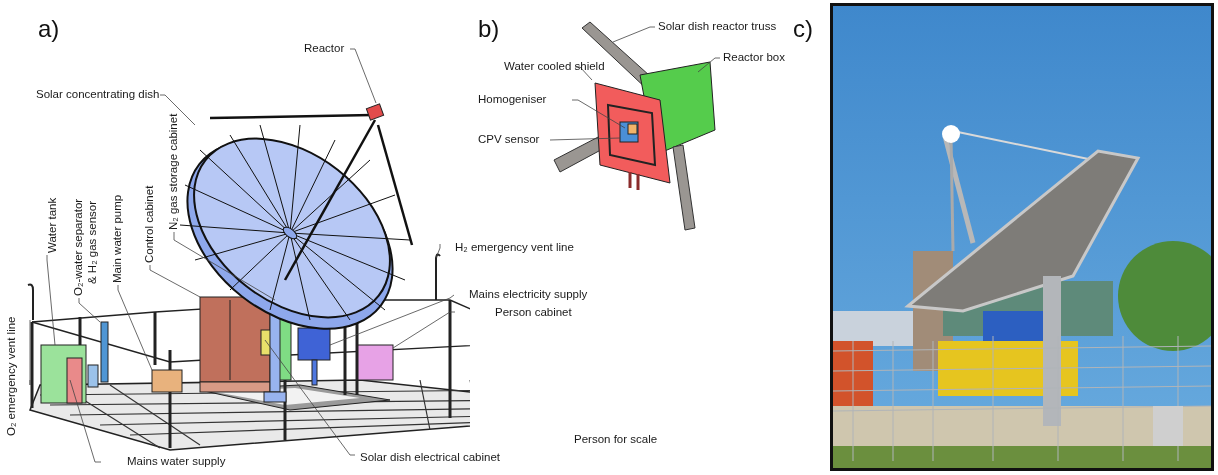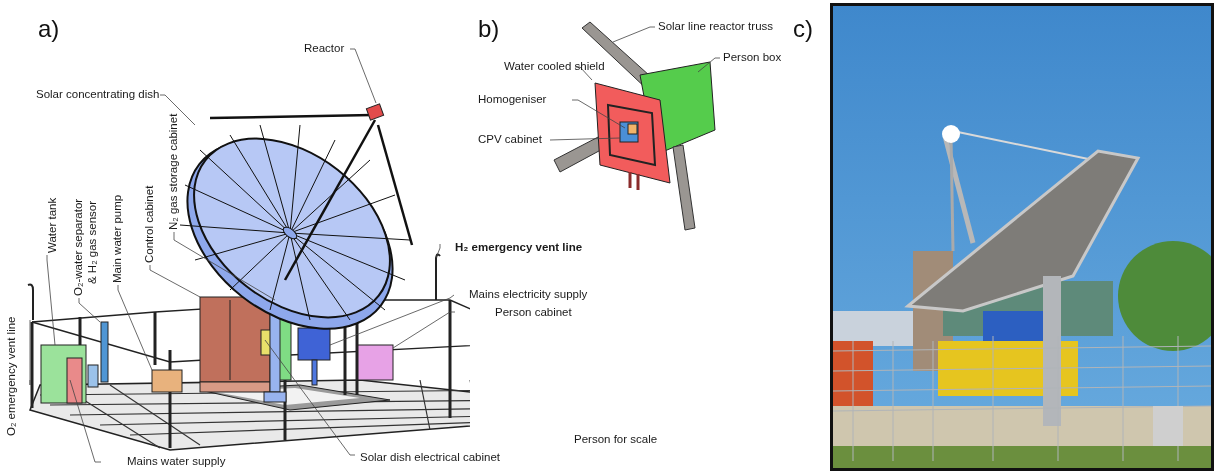--- a/index.html
+++ b/index.html
@@ -133,21 +133,21 @@
 
   <span class="panel-letter" style="left:38px;top:15px;">a)</span>
   <span class="lbl" style="left:304px;top:43px;">Reactor</span>
   <span class="lbl" style="left:36px;top:89px;">Solar concentrating dish</span>
   <span class="vlbl" style="left:47px;top:253px;">Water tank</span>
   <span class="vlbl" style="left:73px;top:296px;">O₂-water separator</span>
   <span class="vlbl" style="left:87px;top:284px;">&amp; H₂ gas sensor</span>
   <span class="vlbl" style="left:112px;top:283px;">Main water pump</span>
   <span class="vlbl" style="left:144px;top:263px;">Control cabinet</span>
   <span class="vlbl" style="left:168px;top:230px;">N₂ gas storage cabinet</span>
-  <span class="lbl" style="left:455px;top:242px;font-weight:bold;">H₂ emergency vent line</span>
+  <span class="lbl" style="left:455px;top:242px;">H₂ emergency vent line</span>
   <span class="lbl" style="left:460px;top:289px;padding-left:9px;">Mains electricity supply</span>
   <span class="lbl" style="left:495px;top:307px;">Person cabinet</span>
   <span class="vlbl" style="left:6px;top:436px;">O₂ emergency vent line</span>
   <span class="lbl" style="left:127px;top:456px;text-align:right;">Mains water supply</span>
   <span class="lbl" style="left:360px;top:452px;">Solar dish electrical cabinet</span>
   <span class="lbl" style="left:530px;top:434px;padding-left:44px;">Person for scale</span>
 </div>
 
 <div class="panel" style="left:470px;width:360px;height:240px;">
   <svg width="360" height="240">
@@ -163,25 +163,25 @@
     <line x1="168" y1="174" x2="168" y2="190" stroke="#8b2b2b" stroke-width="3"></line>
     <g stroke="#444" stroke-width="0.8" fill="none">
       <polyline points="185,27 180,27 143,42"></polyline>
       <polyline points="250,58 245,58 228,72"></polyline>
       <polyline points="105,67 110,67 122,80"></polyline>
       <polyline points="102,100 108,100 155,128"></polyline>
       <polyline points="80,140 150,138"></polyline>
     </g>
   </svg>
   <span class="panel-letter" style="left:8px;top:15px;">b)</span>
-  <span class="lbl" style="left:188px;top:21px;">Solar line reactor truss</span>
-  <span class="lbl" style="left:253px;top:52px;">Person box</span>
+  <span class="lbl" style="left:188px;top:21px;">Solar dish reactor truss</span>
+  <span class="lbl" style="left:253px;top:52px;">Reactor box</span>
   <span class="lbl" style="left:-2px;top:61px;margin-left:36px;">Water cooled shield</span>
   <span class="lbl" style="left:8px;top:94px;">Homogeniser</span>
-  <span class="lbl" style="left:8px;top:134px;">CPV cabinet</span>
+  <span class="lbl" style="left:8px;top:134px;">CPV sensor</span>
 </div>
 
 <span class="panel-letter" style="left:793px;top:15px;">c)</span>
 <div id="photo">
   <svg width="378" height="462">
     <defs>
       <linearGradient id="sky" x1="0" y1="0" x2="0" y2="1">
         <stop offset="0" stop-color="#3f88cc"></stop>
         <stop offset="1" stop-color="#6aacdf"></stop>
       </linearGradient>

